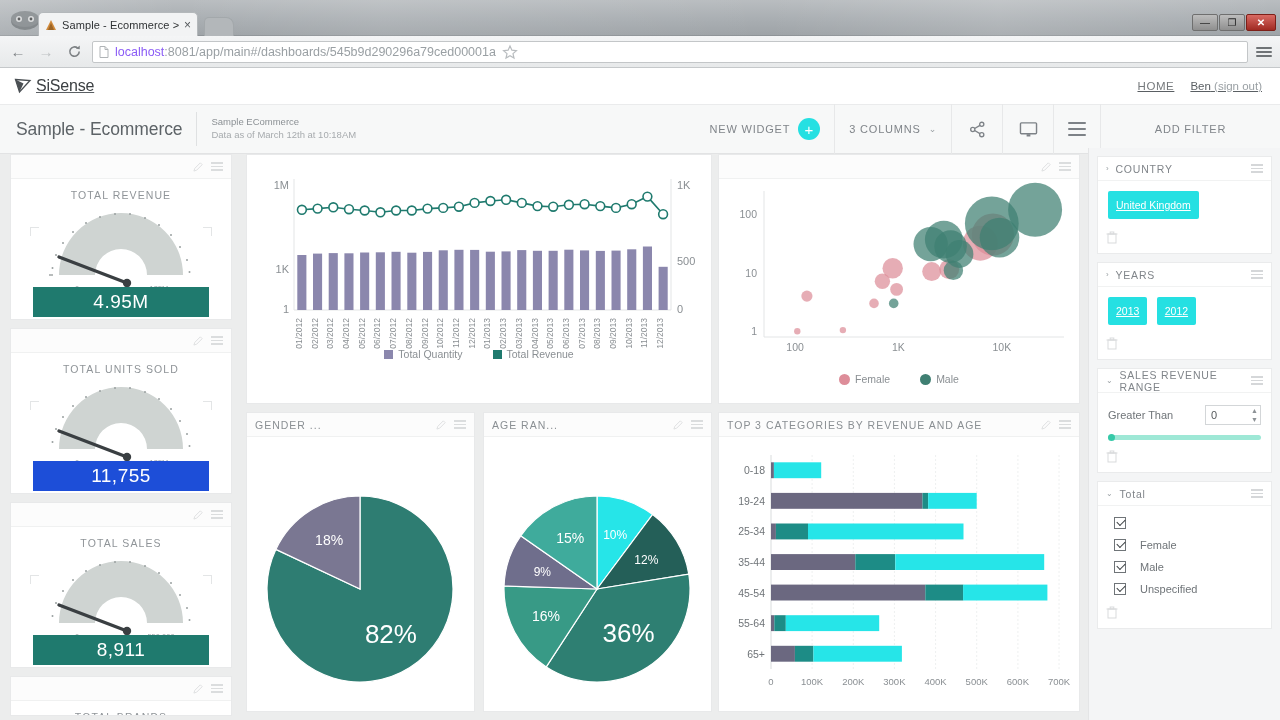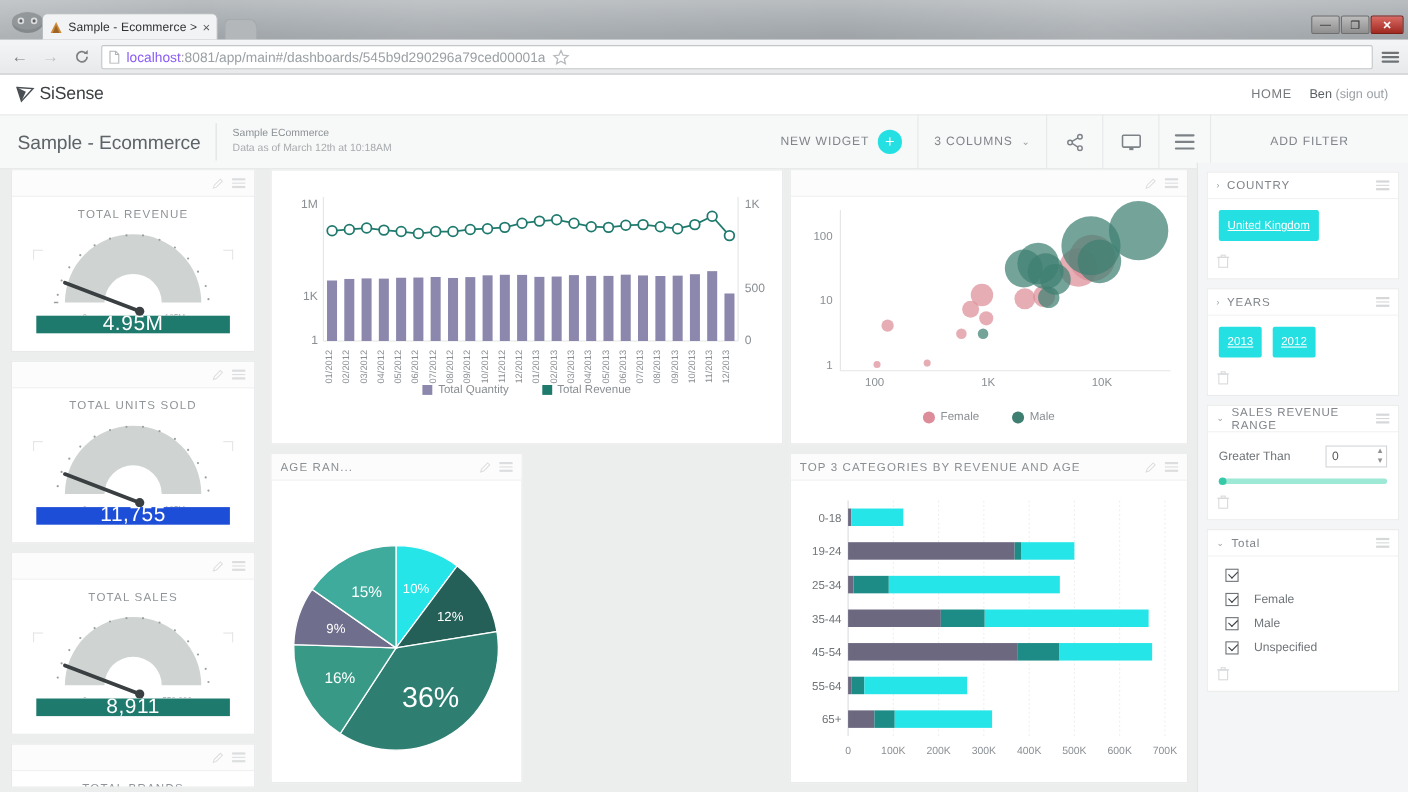--- a/index.html
+++ b/index.html
@@ -74,21 +74,21 @@
   .url-text b{ color:#8b5cf6; font-weight:normal; }
   .star-icon{ width:16px;height:16px;flex:0 0 16px; }
   .chrome-menu{ width:16px;height:16px; display:flex;flex-direction:column;justify-content:center;gap:2px; cursor:pointer; }
   .chrome-menu i{ display:block;height:2px;background:#6f7376;border-radius:1px; }
 
   
   #app { position:absolute; left:0; top:68px; width:1280px; height:652px; background:#eceded; }
 
   .app-topbar{
     position:absolute;left:0;top:0;width:1280px;height:36px;background:#ffffff;
-    display:flex;align-items:center;
+    display:flex;align-items:center;text-decoration:underline;
   }
   .brand{ display:flex;align-items:center;gap:4px; margin-left:14px; }
   .brand-text{ font-size:16px;color:#3c4043;letter-spacing:-.2px; }
   .topbar-right{ margin-left:auto; display:flex;align-items:center;gap:16px;margin-right:18px; font-size:11.5px;}
   .top-home{ color:#75797c; letter-spacing:.6px; cursor:pointer; }
   .top-user{ color:#5a5f63; }
   .top-user .signout{ color:#9aa0a4; }
 
   .dash-bar{
     position:absolute;left:0;top:36px;width:1280px;height:50px;
@@ -143,21 +143,21 @@
   .wmenu{ width:12px;height:9px;display:flex;flex-direction:column;justify-content:space-between; }
   .wmenu i{ display:block;height:1.6px;background:#8a8f93; }
 
   
   .kpi{ height:166px; }
   .kpi .gauge-title{
     text-align:center; font-size:10.5px;color:#8f9498;letter-spacing:1.1px; padding-top:10px;
   }
   .gauge-wrap{ position:relative; width:100%; height:86px; }
   .kpi-value{
-    height:16px; margin:0 22px 10px 22px; color:#fff;
+    height:30px; margin:0 22px 10px 22px; color:#fff;
     display:flex;align-items:center;justify-content:center;
     font-size:19px; letter-spacing:.5px;
   }
   .corner{ position:absolute; width:9px;height:9px; border:1px solid #e3e5e6; }
   .c-tl{ left:19px; top:26px; border-right:none;border-bottom:none; }
   .c-tr{ right:19px; top:26px; border-left:none;border-bottom:none; }
 
   
   .svgbox{ display:block; }
   .legend-row{ display:flex;align-items:center;justify-content:center;gap:30px; font-size:10.5px;color:#8a8f93; }
@@ -589,20 +589,43 @@
             <span>Total Quantity</span>
           </span>
           <span class="legend-item">
             <span class="legend-sq" style="background:#1f7a6e"></span>
             <span>Total Revenue</span>
           </span>
         </div>
       </div>
 
       <div style="display:flex; gap:8px;">
+        <div class="widget" style="width:229px;height:300px">
+          <div class="wg-head">
+            <span class="wg-title">GENDER ...</span>
+            <span class="wg-tools">
+              <svg class="pencil" viewBox="0 0 12 12">
+                  <path d="M1 11l1-3 6-6 2 2-6 6z" fill="none" stroke="#8a8f93"></path>
+                </svg>
+              <span class="wmenu">
+                  <i></i>
+                  <i></i>
+                  <i></i>
+                </span>
+            </span>
+          </div>
+          <svg class="svgbox" width="227" height="272" viewBox="0 0 227 272">
+            <g id="pie-gender" transform="translate(113,152)">
+                <path d="M 0 0 L 0.00 -93.00 A 93 93 0 1 1 -84.15 -39.60 Z" fill="#2e7d72" stroke="#ffffff" stroke-width="1.2"></path>
+                <text x="30.9" y="53.7" font-size="26" fill="#ffffff" text-anchor="middle">82%</text>
+                <path d="M 0 0 L -84.15 -39.60 A 93 93 0 0 1 -0.00 -93.00 Z" fill="#7a7792" stroke="#ffffff" stroke-width="1.2"></path>
+                <text x="-30.9" y="-43.7" font-size="14" fill="#ffffff" text-anchor="middle">18%</text>
+              </g>
+          </svg>
+        </div>
 
         <div class="widget" style="width:229px;height:300px">
           <div class="wg-head">
             <span class="wg-title">AGE RAN...</span>
             <span class="wg-tools">
               <svg class="pencil" viewBox="0 0 12 12">
                   <path d="M1 11l1-3 6-6 2 2-6 6z" fill="none" stroke="#8a8f93"></path>
                 </svg>
               <span class="wmenu">
                   <i></i>

